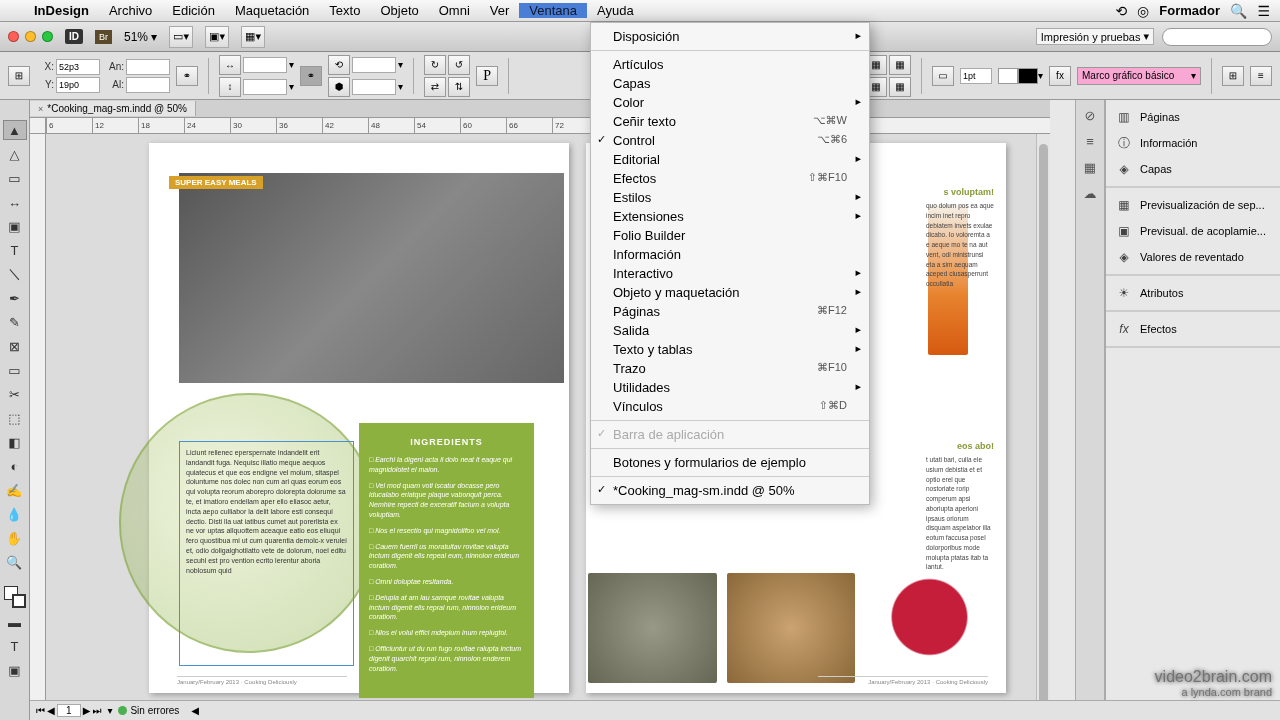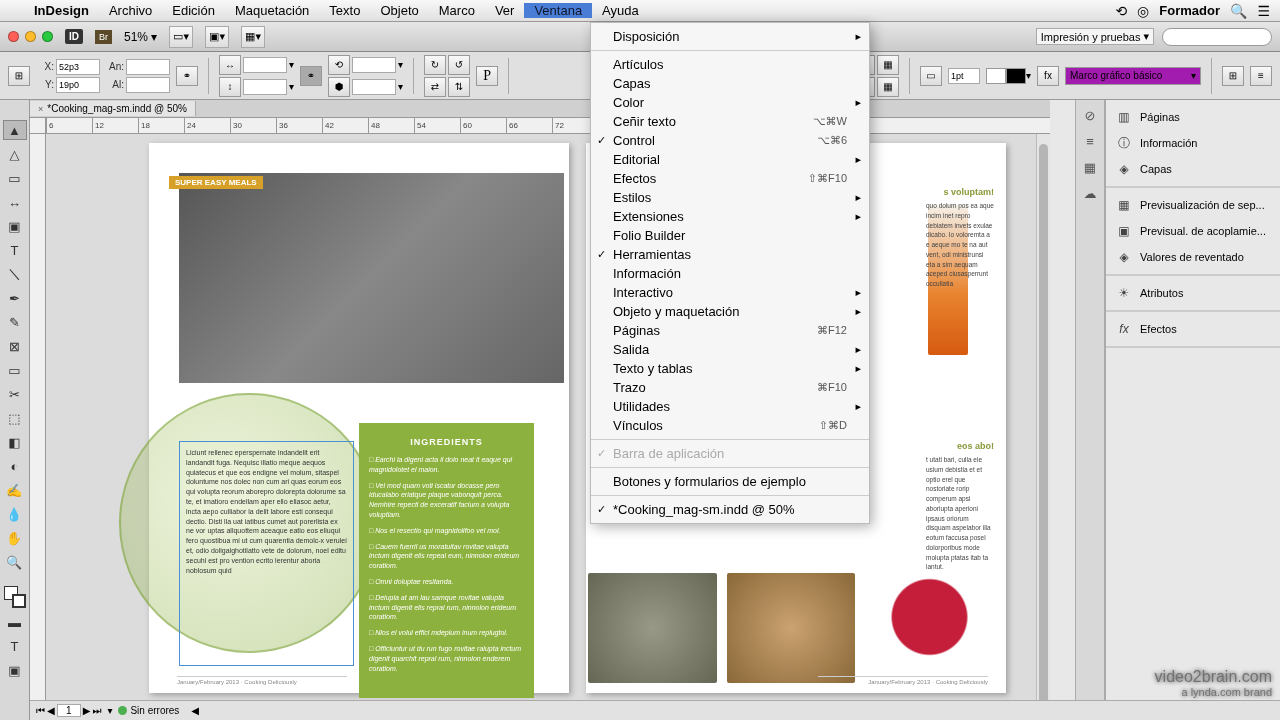--- a/index.html
+++ b/index.html
@@ -29,21 +29,21 @@
 .tb-icon { width: 24px; height: 22px; border: 1px solid #aaa; background: linear-gradient(#f8f8f8,#ddd); display: flex; align-items: center; justify-content: center; font-size: 11px; }
 
 
 .control-bar { height: 48px; background: #e0e0e0; border-bottom: 1px solid #999; display: flex; align-items: center; padding: 0 8px; gap: 6px; font-size: 10px; }
 .ctrl-group { display: flex; flex-direction: column; gap: 2px; }
 .ctrl-row { display: flex; align-items: center; gap: 2px; }
 .ctrl-label { width: 18px; text-align: right; font-size: 10px; color: #333; }
 .ctrl-input { width: 44px; height: 16px; border: 1px solid #aaa; background: white; font-size: 9px; padding: 0 2px; }
 .ctrl-ico { width: 22px; height: 20px; border: 1px solid #999; background: linear-gradient(#f8f8f8,#ddd); font-size: 10px; display: inline-flex; align-items: center; justify-content: center; }
 .ctrl-sep { width: 1px; height: 36px; background: #aaa; margin: 0 4px; }
-.frame-select { height: 18px; border: 1px solid #999; background: #a21caf; padding: 0 4px; font-size: 10px; width: 136px; display: flex; align-items: center; justify-content: space-between; }
+.frame-select { height: 18px; border: 1px solid #999; background: #f9a8d4; padding: 0 4px; font-size: 10px; width: 124px; display: flex; align-items: center; justify-content: space-between; }
 .swatch-row { display: flex; align-items: center; gap: 0; }
 .swatch-b { width: 20px; height: 16px; border: 1px solid #999; }
 .swatch-w { background: white; } .swatch-k { background: black; }
 .tab-bar { position: absolute; top: 100px; left: 30px; height: 18px; background: #d0d0d0; border-bottom: 1px solid #999; width: 1020px; display: flex; align-items: center; font-size: 10px; z-index: 2; }
 .tab { background: #e5e5e5; padding: 2px 8px; border-right: 1px solid #aaa; display: flex; align-items: center; gap: 4px; }
 .tab-close { font-size: 9px; color: #666; }
 
 
 .tools-left { position: absolute; top: 100px; left: 0; width: 30px; bottom: 0; background: #d8d8d8; border-right: 1px solid #999; display: flex; flex-direction: column; align-items: center; padding-top: 20px; gap: 4px; }
 .tool { width: 24px; height: 20px; border: 1px solid transparent; display: flex; align-items: center; justify-content: center; font-size: 13px; color: #333; }
@@ -76,21 +76,21 @@
 .page2 .col-text { position: absolute; font-size: 6.5px; color: #444; line-height: 1.5; width: 64px; }
 .page2 .orange-img { position: absolute; top: 62px; right: 38px; width: 40px; height: 150px; background: linear-gradient(#f5f0e8,#e8832e 60%,#d65a10); border-radius: 2px; }
 .page2 .pics { position: absolute; top: 430px; left: 2px; right: 12px; height: 110px; display: flex; gap: 10px; }
 .page2 .pic { flex: 1; background: #b8a890; border-radius: 2px; }
 .page2 .pic.p1 { background: radial-gradient(circle,#998,#665); }
 .page2 .pic.p2 { background: radial-gradient(circle,#cba271,#8a6838); }
 .page2 .pic.p3 { background: radial-gradient(circle at 50% 40%,#c41e3a 40%,#fff 42%); }
 
 
 .dropdown { position: absolute; top: 22px; left: 590px; width: 280px; background: #f6f6f6; border: 1px solid #bbb; box-shadow: 3px 3px 12px rgba(0,0,0,0.3); font-size: 13px; z-index: 100; padding: 4px 0; }
-.dd-item { padding: 2px 22px; display: flex; align-items: center; justify-content: space-between; position: relative; cursor: default; }
+.dd-item { padding: 2px 22px; display: flex; justify-content: space-between; position: relative; cursor: default; }
 .dd-check::before { content: "✓"; position: absolute; left: 6px; font-size: 11px; }
 .dd-sub::after { content: "▸"; position: absolute; right: 8px; font-size: 11px; }
 .dd-shortcut { font-size: 11px; color: #555; }
 .dd-sep { height: 1px; background: #ccc; margin: 4px 0; }
 .dd-disabled { color: #aaa; }
 
 
 .panel-strip { position: absolute; top: 100px; right: 175px; width: 30px; bottom: 20px; background: #d8d8d8; border-left: 1px solid #aaa; border-right: 1px solid #aaa; display: flex; flex-direction: column; align-items: center; padding-top: 8px; gap: 8px; }
 .panel-strip-ico { width: 20px; height: 18px; font-size: 13px; color: #555; text-align: center; }
 
@@ -114,21 +114,21 @@
 <body>
 
 <div class="menubar">
   <span class="apple-logo"></span>
   <span class="menubar-item" style="font-weight:bold">InDesign</span>
   <span class="menubar-item">Archivo</span>
   <span class="menubar-item">Edición</span>
   <span class="menubar-item">Maquetación</span>
   <span class="menubar-item">Texto</span>
   <span class="menubar-item">Objeto</span>
-  <span class="menubar-item">Marco</span>
+  <span class="menubar-item">Omni</span>
   <span class="menubar-item">Ver</span>
   <span class="menubar-item active">Ventana</span>
   <span class="menubar-item">Ayuda</span>
   <div class="menubar-status">
     <span>⟲</span>
     <span>◎</span>
     <span style="font-size:13px;font-weight:bold">Formador</span>
     <span>🔍</span>
     <span>☰</span>
   </div>
@@ -380,23 +380,20 @@
     </div>
     <div class="dd-item dd-sub">
       <span>Estilos</span>
     </div>
     <div class="dd-item dd-sub">
       <span>Extensiones</span>
     </div>
     <div class="dd-item">
       <span>Folio Builder</span>
     </div>
-    <div class="dd-item dd-check">
-      <span>Herramientas</span>
-    </div>
     <div class="dd-item">
       <span>Información</span>
     </div>
     <div class="dd-item dd-sub">
       <span>Interactivo</span>
     </div>
     <div class="dd-item dd-sub">
       <span>Objeto y maquetación</span>
     </div>
     <div class="dd-item">

